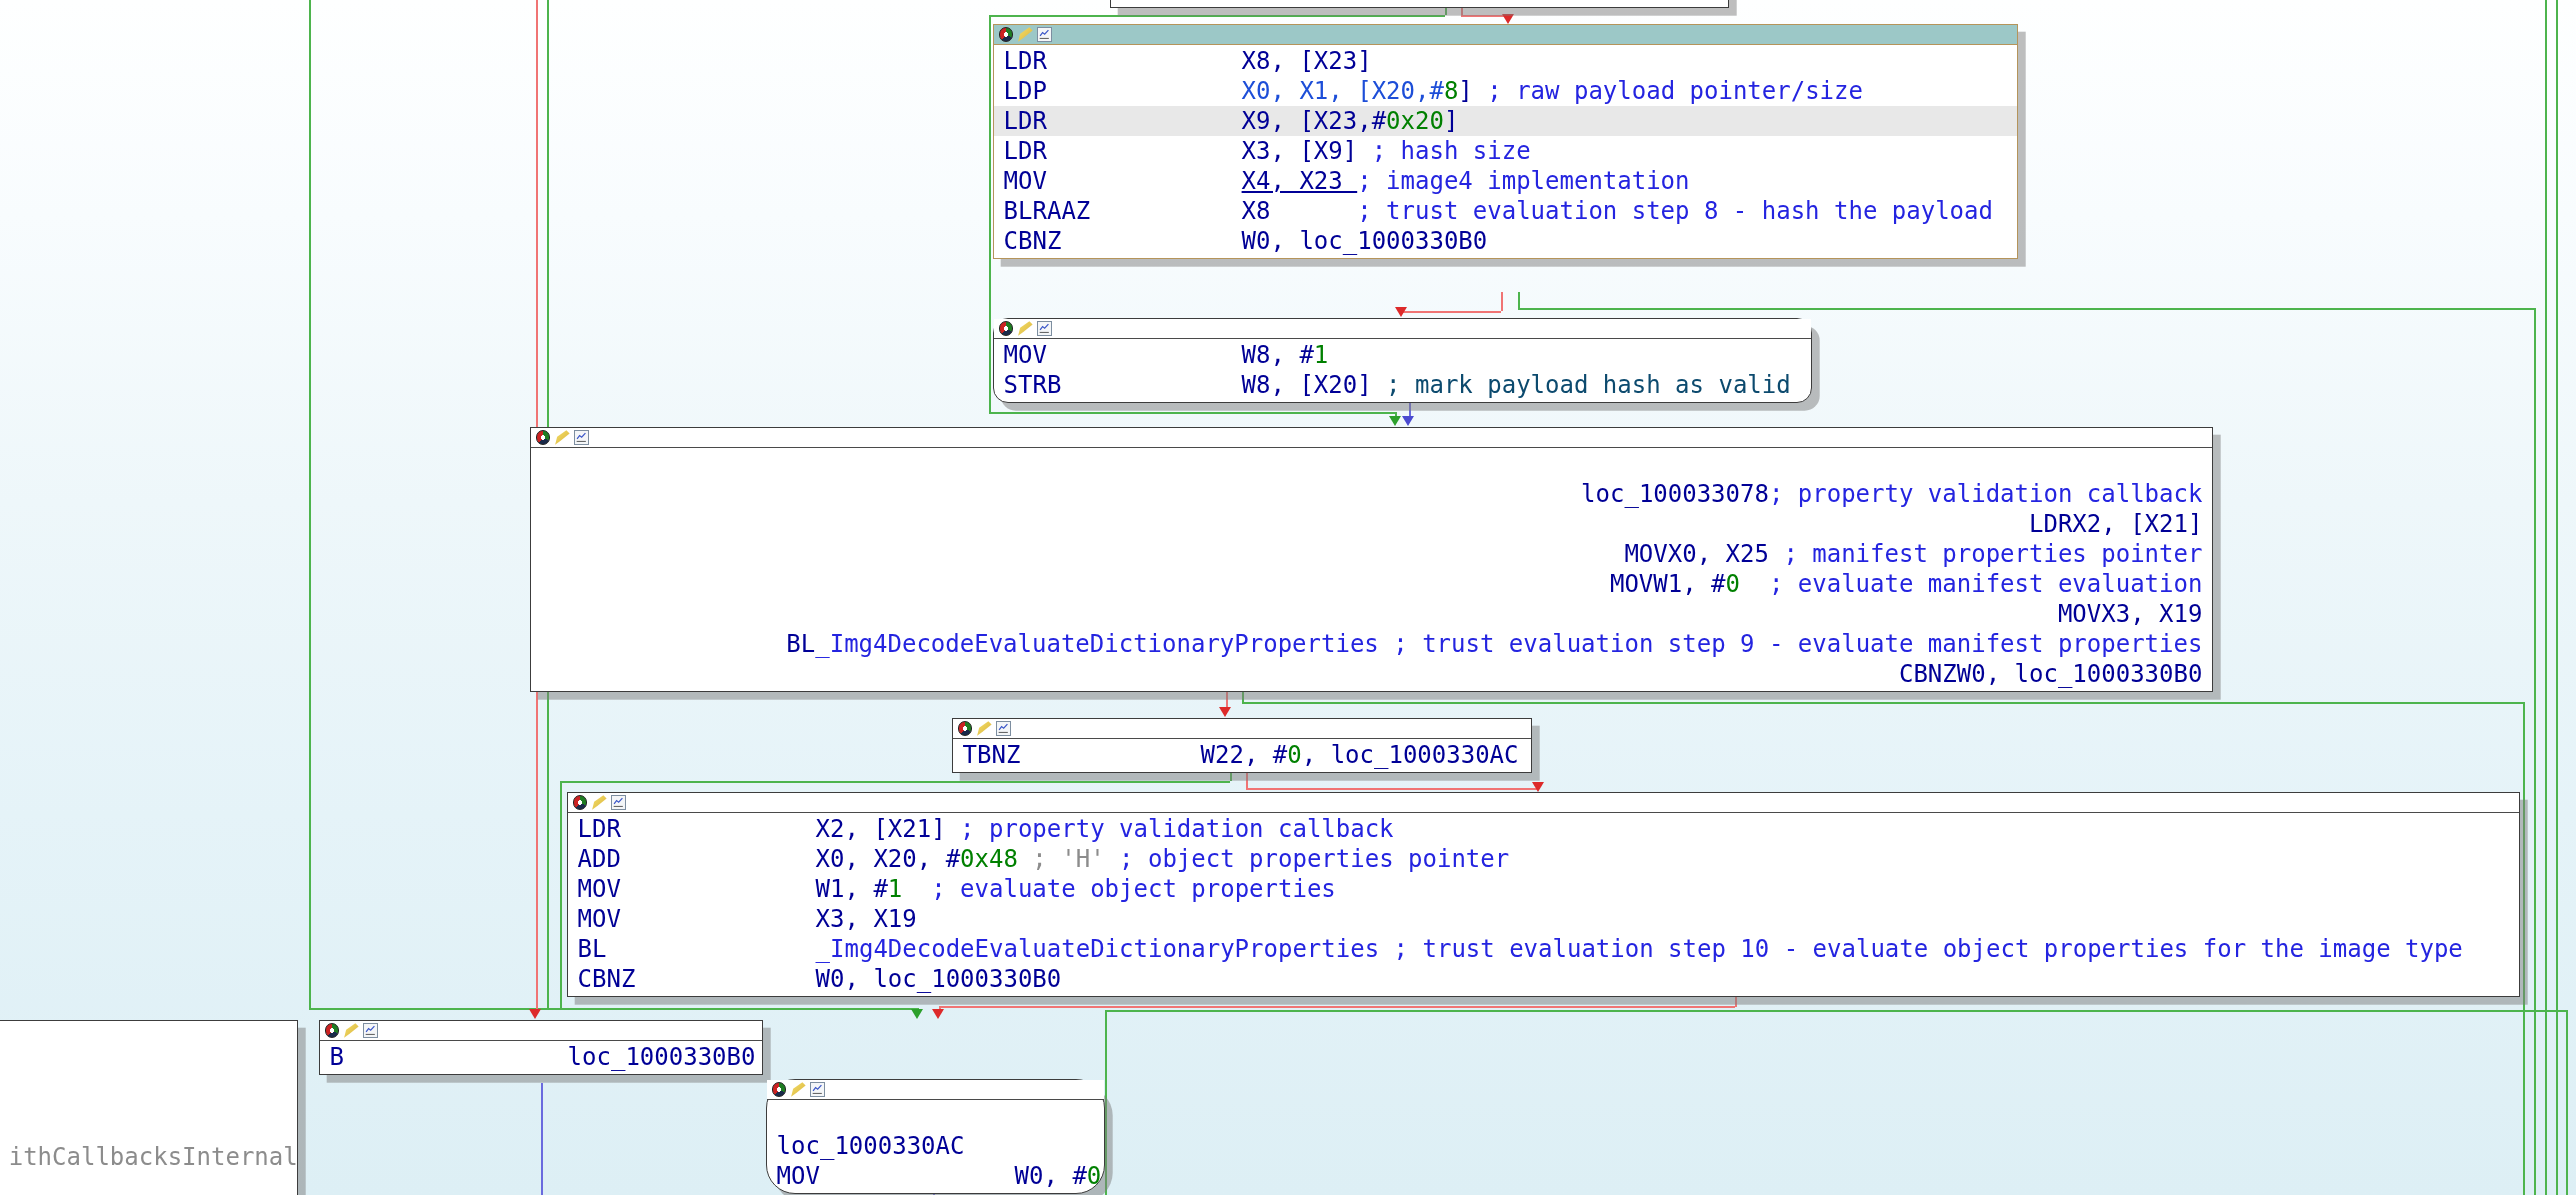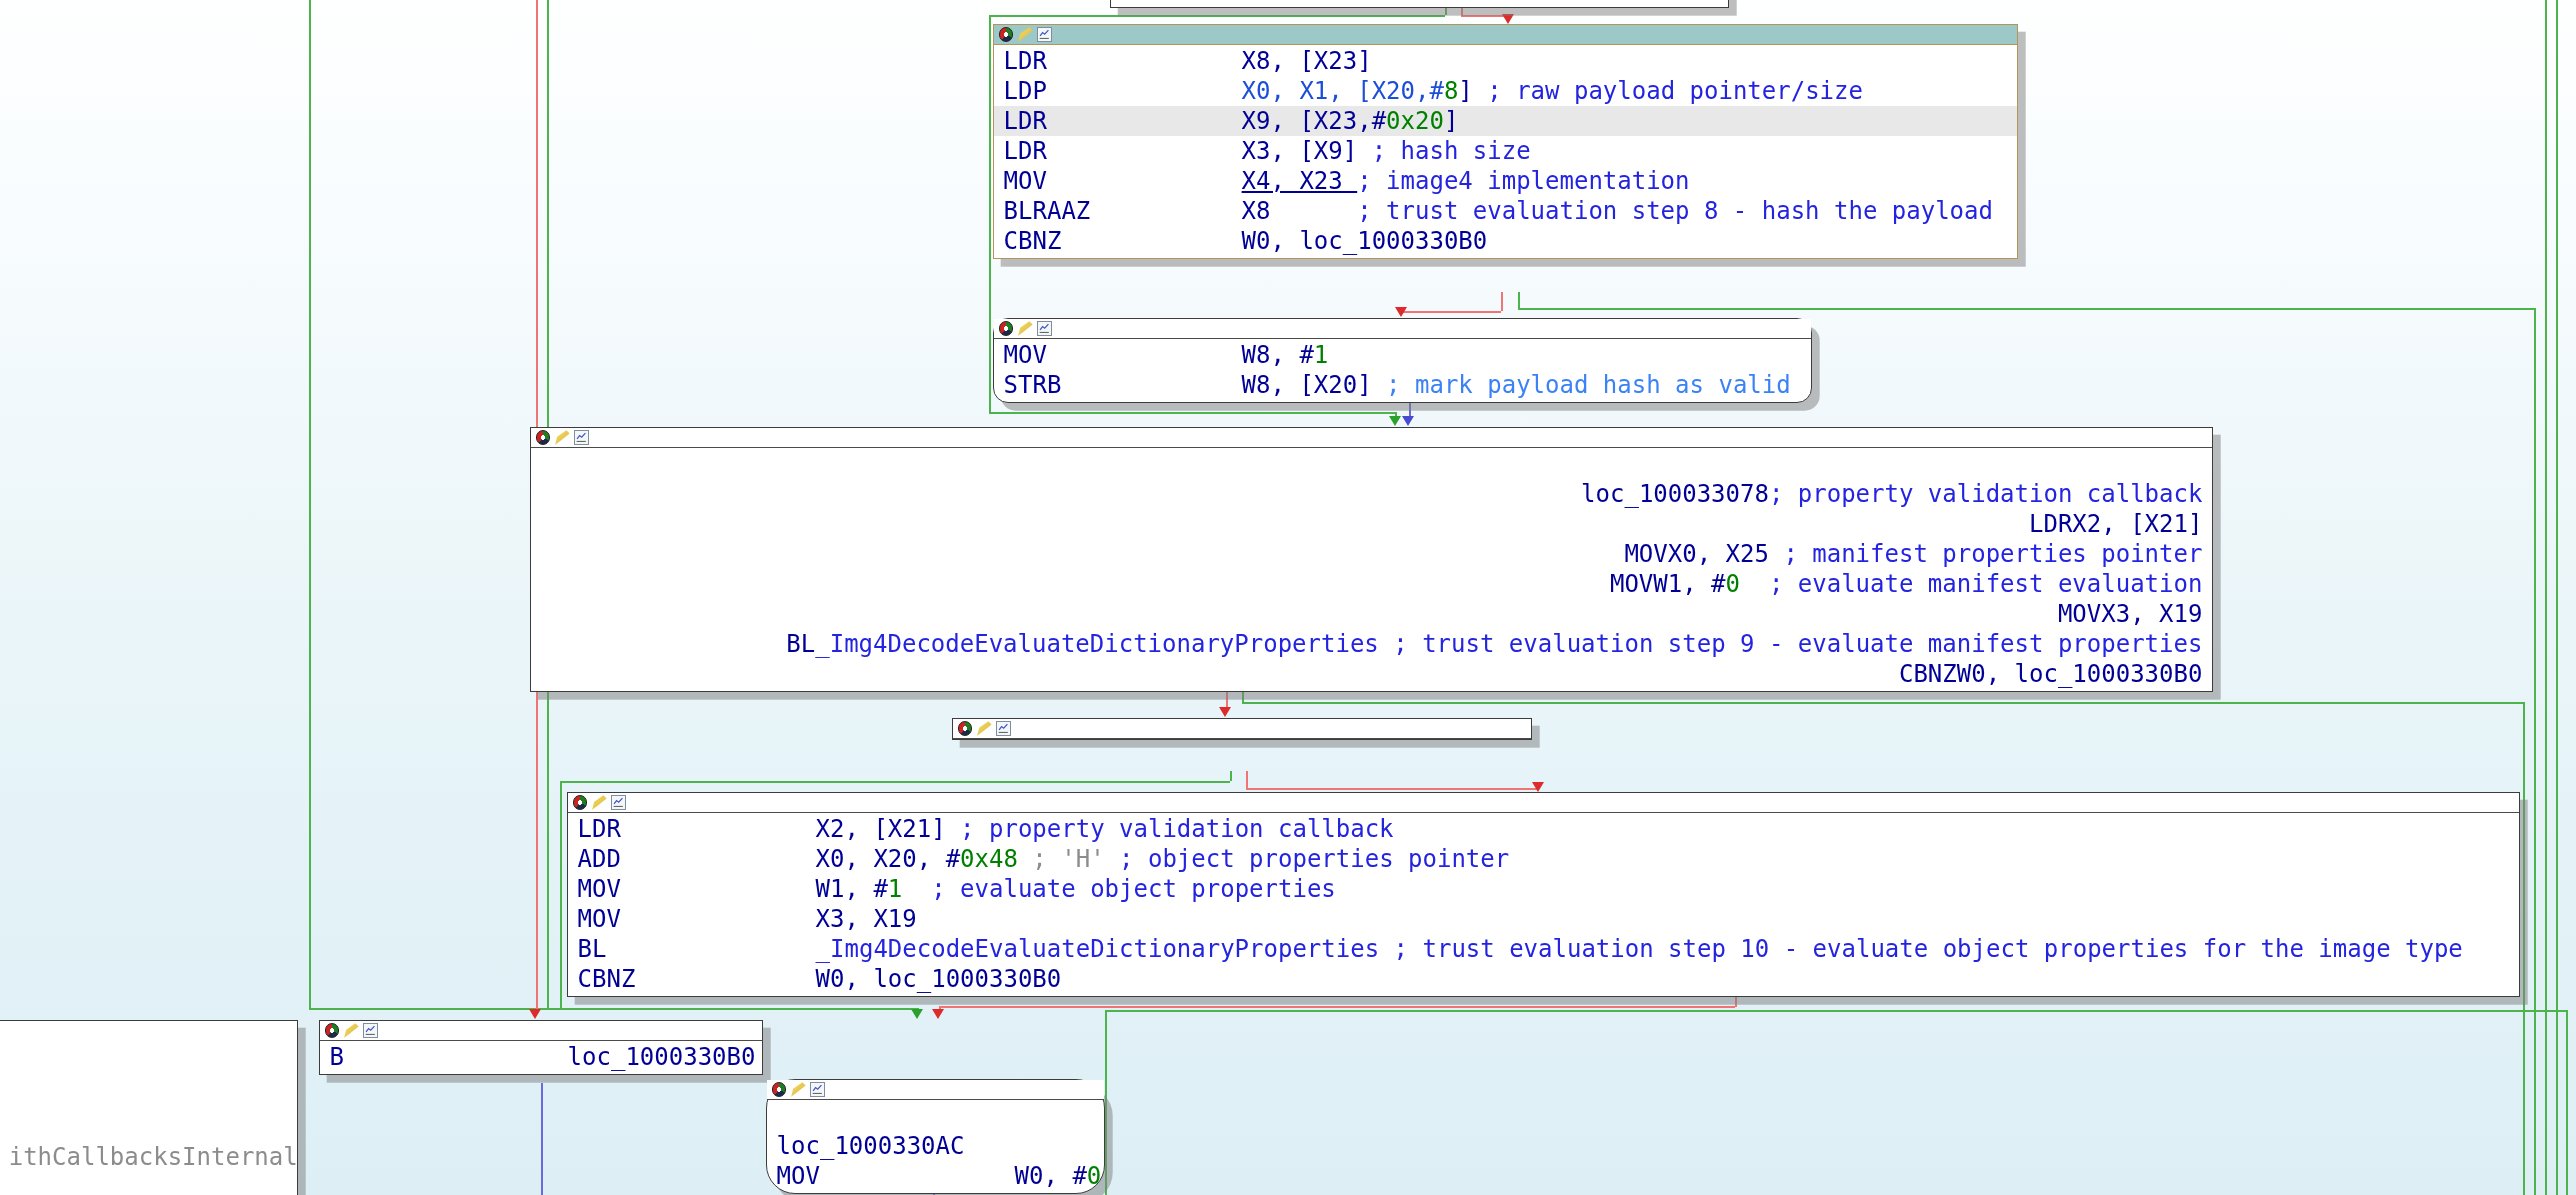--- a/index.html
+++ b/index.html
@@ -114,21 +114,21 @@
         <span class="ico ico-edit"></span>
         <span class="ico ico-chart">
           <svg viewBox="0 0 15 15">
             <path d="M2.5 9.5 L5.5 5.5 L8 7.5 L12.5 2.5" stroke="#3a55c8" stroke-width="1.4" fill="none"></path>
             <path d="M2 12.5 H13" stroke="#5a5a5a" stroke-width="1.2"></path>
           </svg>
         </span>
       </div>
       <div class="content">
         <div class="line"><span class="mn" style="width: 238px; color: rgb(0, 0, 150);">MOV</span><span style="color: rgb(0, 0, 150);">W8, #</span><span style="color: rgb(0, 128, 0);">1</span></div>
-        <div class="line"><span class="mn" style="width: 238px; color: rgb(0, 0, 150);">STRB</span><span style="color: rgb(0, 0, 150);">W8, [X20] </span><span style="color: #3b82f6;">; mark payload hash as valid</span></div>
+        <div class="line"><span class="mn" style="width: 238px; color: rgb(0, 0, 150);">STRB</span><span style="color: rgb(0, 0, 150);">W8, [X20] </span><span style="color: #0c4a6e;">; mark payload hash as valid</span></div>
       </div>
     </div>
     <div class="node" style="left: 530px; top: 427px; width: 1681px; text-align: right;">
       <div class="titlebar">
         <span class="ico ico-pie"></span>
         <span class="ico ico-edit"></span>
         <span class="ico ico-chart">
           <svg viewBox="0 0 15 15">
             <path d="M2.5 9.5 L5.5 5.5 L8 7.5 L12.5 2.5" stroke="#3a55c8" stroke-width="1.4" fill="none"></path>
             <path d="M2 12.5 H13" stroke="#5a5a5a" stroke-width="1.2"></path>
@@ -150,20 +150,23 @@
       <div class="titlebar">
         <span class="ico ico-pie"></span>
         <span class="ico ico-edit"></span>
         <span class="ico ico-chart">
           <svg viewBox="0 0 15 15">
             <path d="M2.5 9.5 L5.5 5.5 L8 7.5 L12.5 2.5" stroke="#3a55c8" stroke-width="1.4" fill="none"></path>
             <path d="M2 12.5 H13" stroke="#5a5a5a" stroke-width="1.2"></path>
           </svg>
         </span>
       </div>
+      <div class="content">
+        <div class="line"><span class="mn" style="width: 238px; color: rgb(0, 0, 150);">TBNZ</span><span style="color: rgb(0, 0, 150);">W22, #</span><span style="color: rgb(0, 128, 0);">0</span><span style="color: rgb(0, 0, 150);">, loc_1000330AC</span></div>
+      </div>
     </div>
     <div class="node" style="left: 567px; top: 792px; width: 1951px;">
       <div class="titlebar">
         <span class="ico ico-pie"></span>
         <span class="ico ico-edit"></span>
         <span class="ico ico-chart">
           <svg viewBox="0 0 15 15">
             <path d="M2.5 9.5 L5.5 5.5 L8 7.5 L12.5 2.5" stroke="#3a55c8" stroke-width="1.4" fill="none"></path>
             <path d="M2 12.5 H13" stroke="#5a5a5a" stroke-width="1.2"></path>
           </svg>

